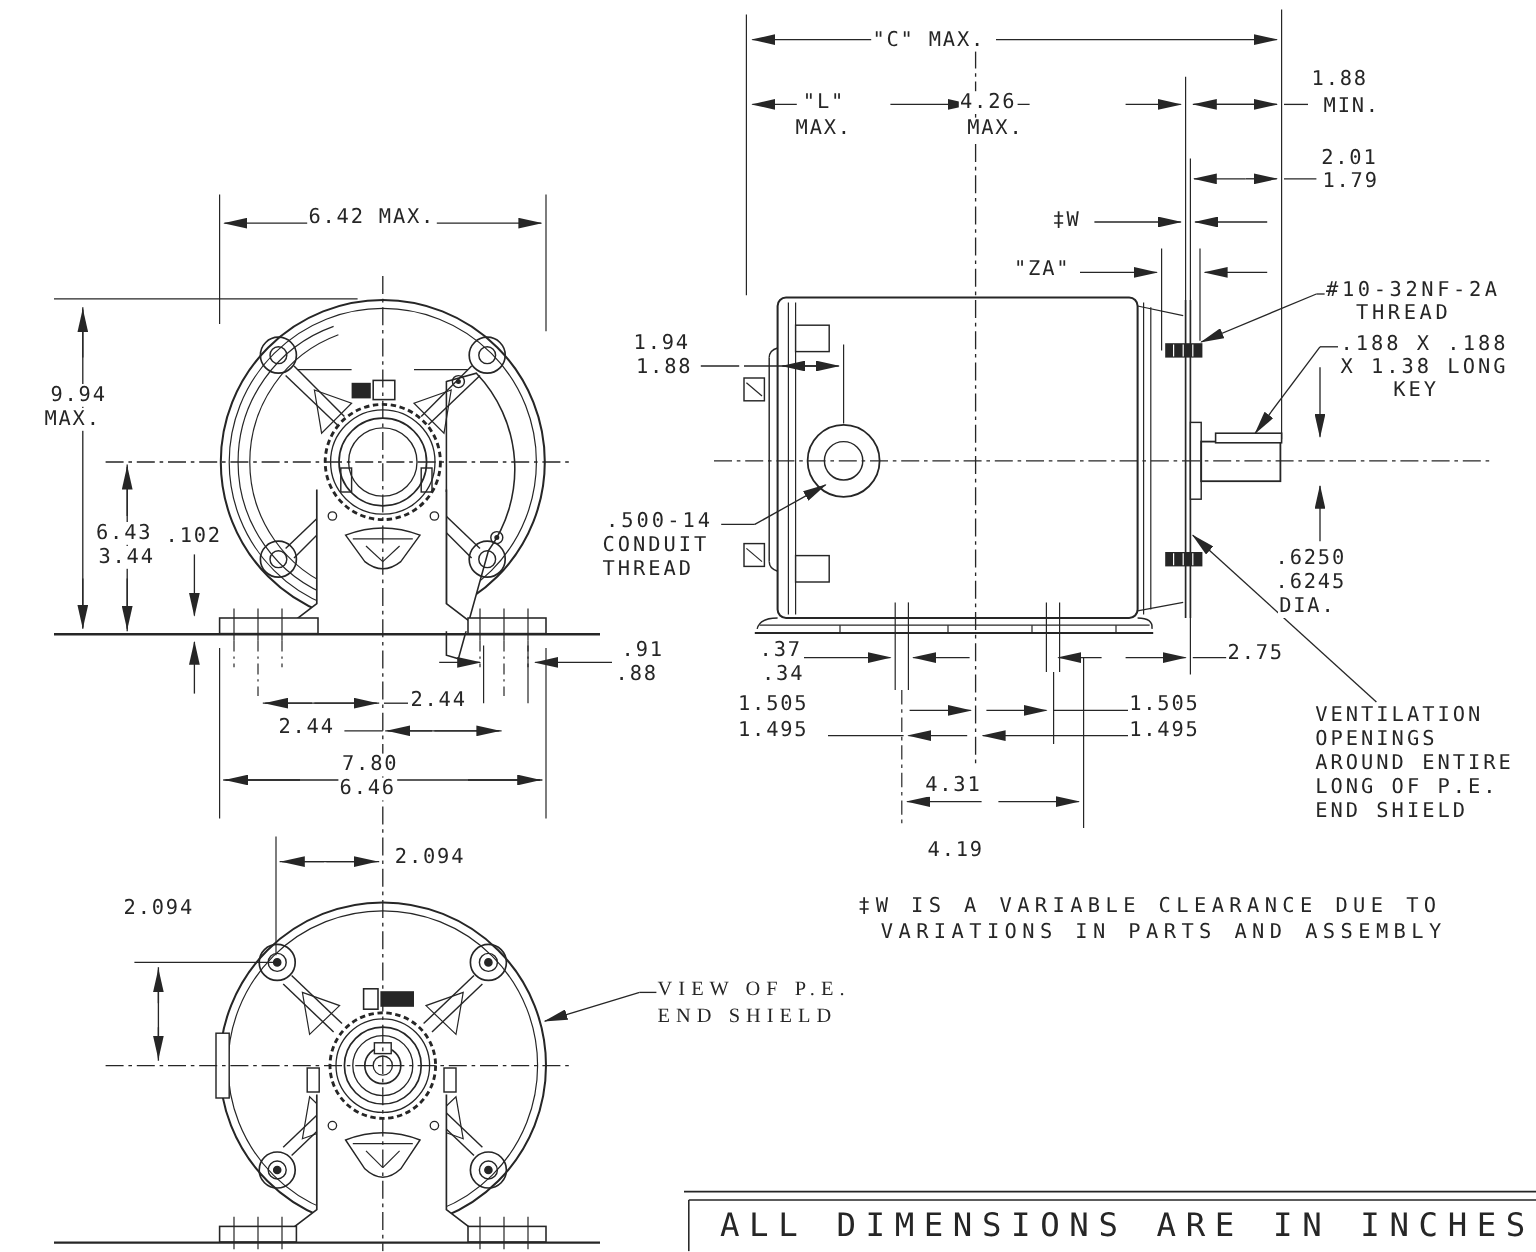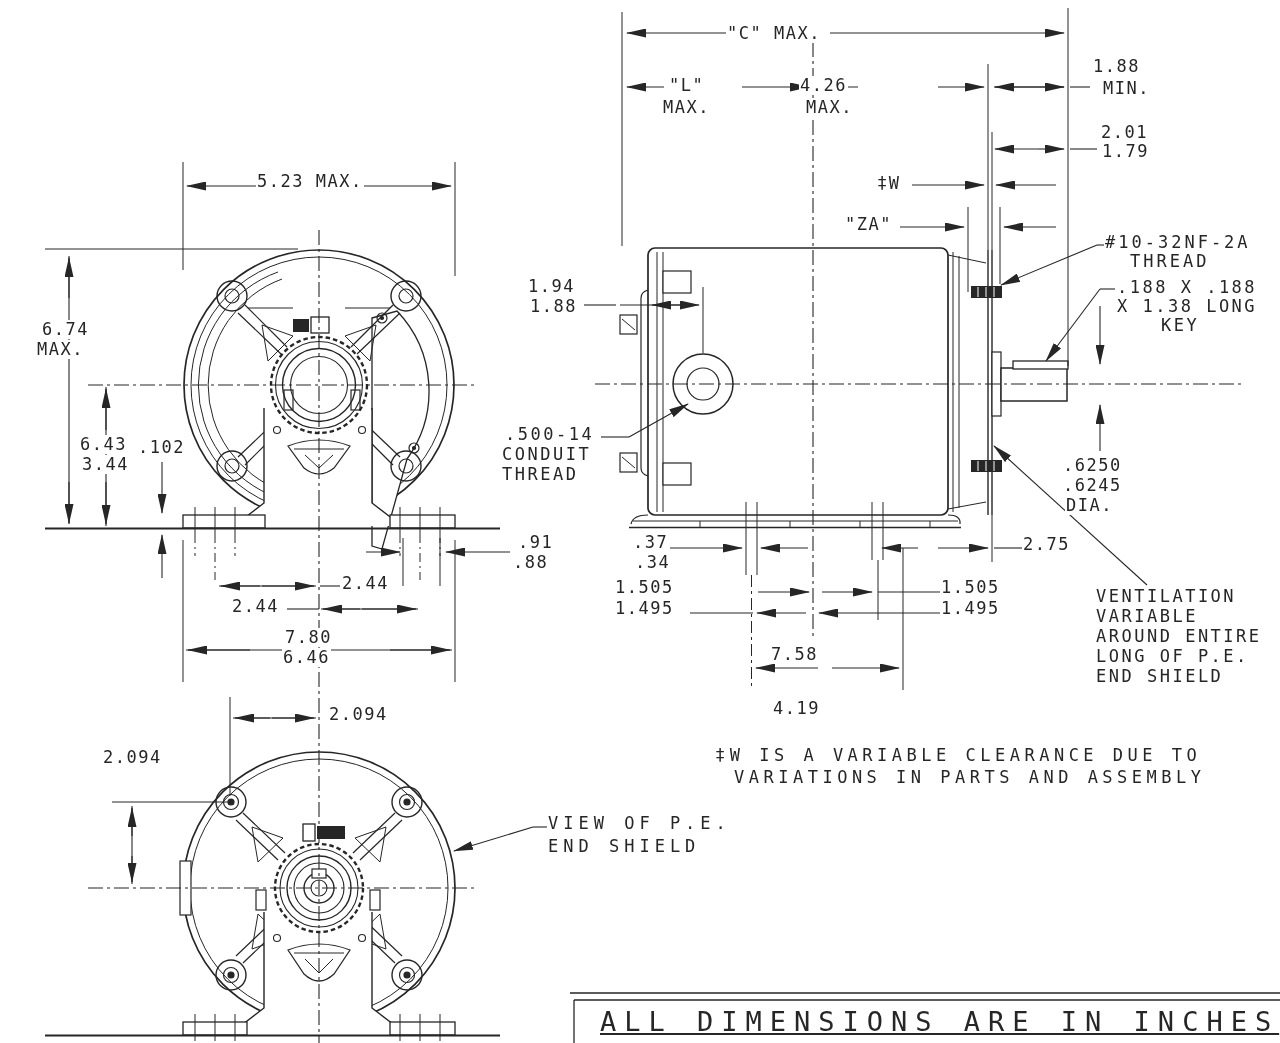--- a/index.html
+++ b/index.html
@@ -5,24 +5,24 @@
   html,body{margin:0;padding:0;background:#fff;}
   #stage{position:relative;width:1280px;height:1043px;background:#fff;overflow:hidden;
          font-family:"DejaVu Sans Mono",monospace;}
   #stage svg{position:absolute;left:0;top:0;}
   .lbl{position:absolute;font:17px/1.12 "DejaVu Sans Mono",monospace;color:#262626;
        letter-spacing:1.5px;background:#fff;padding:0 1px;white-space:pre;}
   .ls2{letter-spacing:2.5px;}
   .ls3{letter-spacing:3px;}
   .ls25{letter-spacing:2.5px;}
   .ls45{letter-spacing:4.5px;}
-  .ls5{letter-spacing:5px;}
+  .ls5{letter-spacing:5px;font-family:Liberation Serif, serif;}
   .units{position:absolute;left:600px;top:1007px;width:660px;text-align:left;
          font:27px/1.1 "DejaVu Sans Mono",monospace;color:#262626;letter-spacing:8px;
-         background:transparent;white-space:pre;text-decoration:underline;}
+         background:transparent;white-space:pre;}
 </style>
 </head>
 <body>
 
 <div id="stage">
 
 <svg width="1280" height="1043" viewBox="0 0 1280 1043">
   <defs>
     <marker id="arr" viewBox="0 0 20 9" refX="19" refY="4.5" markerWidth="20" markerHeight="9" orient="auto" markerUnits="userSpaceOnUse">
       <path d="M0,0 L20,4.5 L0,9 Z" fill="#262626" stroke="none"></path>
@@ -366,30 +366,30 @@
 <span class="lbl" style="left:1062px;top:456px">.6250</span>
 <span class="lbl" style="left:1062px;top:476px">.6245</span>
 <span class="lbl" style="left:1065px;top:496px">DIA.</span>
 <span class="lbl" style="left:632px;top:533px">.37</span>
 <span class="lbl" style="left:634px;top:553px">.34</span>
 <span class="lbl" style="left:1022px;top:535px">2.75</span>
 <span class="lbl" style="left:614px;top:578px">1.505</span>
 <span class="lbl" style="left:614px;top:599px">1.495</span>
 <span class="lbl" style="left:940px;top:578px">1.505</span>
 <span class="lbl" style="left:940px;top:599px">1.495</span>
-<span class="lbl" style="left:770px;top:645px">7.58</span>
+<span class="lbl" style="left:770px;top:645px">4.31</span>
 <span class="lbl" style="left:772px;top:699px">4.19</span>
 <span class="lbl ls25" style="left:1095px;top:587px">VENTILATION</span>
-<span class="lbl ls25" style="left:1095px;top:607px">VARIABLE</span>
+<span class="lbl ls25" style="left:1095px;top:607px">OPENINGS</span>
 <span class="lbl ls25" style="left:1095px;top:627px">AROUND ENTIRE</span>
 <span class="lbl ls25" style="left:1095px;top:647px">LONG OF P.E.</span>
 <span class="lbl ls25" style="left:1095px;top:667px">END SHIELD</span>
 
-<span class="lbl" style="left:256px;top:172px">5.23 MAX.</span>
-<span class="lbl" style="left:41px;top:320px">6.74</span>
+<span class="lbl" style="left:256px;top:172px">6.42 MAX.</span>
+<span class="lbl" style="left:41px;top:320px">9.94</span>
 <span class="lbl" style="left:36px;top:340px">MAX.</span>
 <span class="lbl" style="left:79px;top:435px">6.43</span>
 <span class="lbl" style="left:81px;top:455px">3.44</span>
 <span class="lbl" style="left:137px;top:438px">.102</span>
 <span class="lbl" style="left:517px;top:533px">.91</span>
 <span class="lbl" style="left:512px;top:553px">.88</span>
 <span class="lbl" style="left:341px;top:574px">2.44</span>
 <span class="lbl" style="left:231px;top:597px">2.44</span>
 <span class="lbl" style="left:284px;top:628px">7.80</span>
 <span class="lbl" style="left:282px;top:648px">6.46</span>

